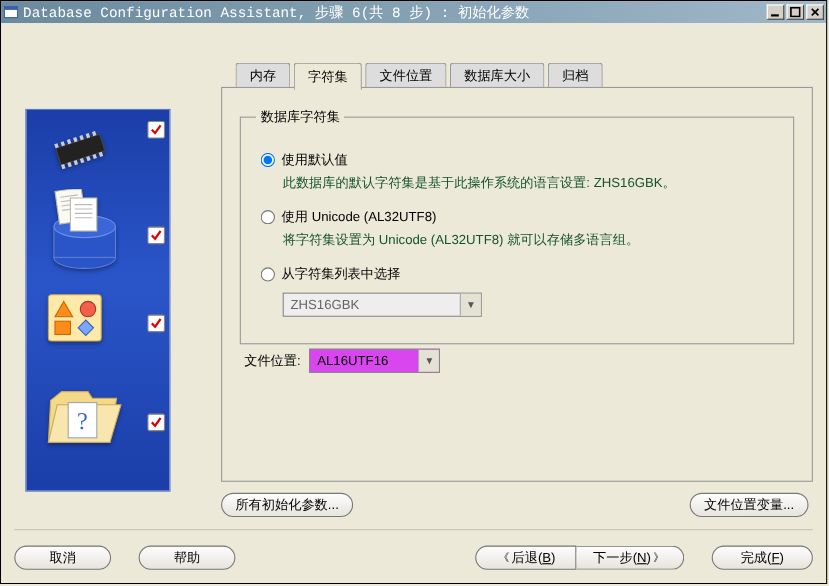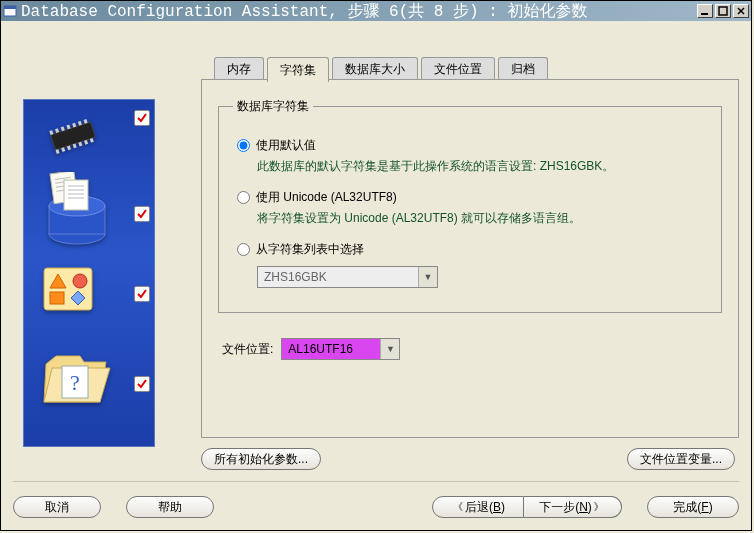--- a/index.html
+++ b/index.html
@@ -1,33 +1,33 @@
 <!DOCTYPE html>
 <html><head>
 <meta charset="utf-8">
 <style>
   html,body{margin:0;padding:0;font-family:"Microsoft Sans Serif","SimSun",Arial,sans-serif;font-size:12px;color:#000;background:#ece9d8}
   .window{width:752px;height:531px;border:1px solid #000;background:#ece9d8;position:relative;box-sizing:border-box;overflow:hidden}
-  .titlebar{height:20px;background:linear-gradient(to right,#6b8a9e,#9fb8c9);color:#fff;display:flex;align-items:center;padding:0 2px;font-family:"SimSun","Courier New",monospace;font-size:16px}
+  .titlebar{height:20px;background:linear-gradient(to right,#6b8a9e,#9fb8c9);color:#fff;display:flex;align-items:center;padding:0 2px;font-family:"SimSun","Courier New",monospace;font-size:13px}
   .titlebar .ticon{width:14px;height:14px;margin-right:4px;display:inline-flex;align-items:center;justify-content:center}
   .titlebar .ticon svg{width:14px;height:14px}
   .title-text{flex:1;white-space:nowrap;overflow:hidden}
   .winbtns{display:flex;margin-left:auto}
   .winbtn{width:16px;height:14px;margin-left:2px;background:#d4d0c8;border:1px solid #fff;border-right-color:#404040;border-bottom-color:#404040;box-sizing:border-box;display:flex;align-items:center;justify-content:center;font-size:10px;line-height:1}
   .client{position:absolute;top:20px;left:0;right:0;bottom:0;background:#ece9d8}
   .sidebar{position:absolute;left:22px;top:78px;width:130px;height:346px;background:linear-gradient(to bottom,#1b3ea8 0%,#2a55c9 45%,#1b3ea8 100%);border:1px solid #5a77c4}
   .side-item{position:absolute;width:100%;display:flex;align-items:center;justify-content:flex-end;padding-right:4px;box-sizing:border-box}
   .check{width:14px;height:14px;background:#fff;border:1px solid #888;border-radius:2px;position:relative;display:inline-flex;align-items:center;justify-content:center}
   .check svg{width:12px;height:12px}
   .tabbar{position:absolute;left:213px;top:36px;display:flex;gap:3px;align-items:flex-start}
   .tab{height:22px;padding:0 12px;border:1px solid #999;border-bottom:none;background:#ddd;display:flex;align-items:center;border-radius:3px 3px 0 0;color:#000}
   .tab.active{background:#ece9d8;position:relative;z-index:2;height:24px}
   .tab.active::after{content:"";position:absolute;left:0;right:0;bottom:-1px;height:2px;background:#ece9d8}
   .panel{position:absolute;left:200px;top:58px;right:12px;bottom:92px;border:1px solid #999;background:#ece9d8;padding:18px 16px 12px 16px;box-sizing:border-box}
-  fieldset.group{border:1px solid #999;padding:14px 14px 24px 14px;margin:0 0 25px 0}
+  fieldset.group{border:1px solid #999;padding:14px 14px 24px 14px;margin:0 0 4px 0}
   fieldset.group legend{padding:0 4px;font-size:12px}
   .opt{margin:8px 4px 2px 4px}
   .opt label{display:flex;align-items:center;gap:6px}
   .opt input[type=radio]{margin:0}
   .desc{margin:4px 0 14px 24px;color:#14532d}
   .dd{display:inline-flex;align-items:center;border:1px solid #888;background:#d946ef;height:20px;margin-left:24px}
   .dd[data-disabled=true]{background:#eee;color:#666}
   .dd .ddtext{padding:0 6px 0 6px;min-width:148px;display:inline-block}
   .dd .ddarrow{width:18px;height:20px;border-left:1px solid #aaa;display:flex;align-items:center;justify-content:center;font-size:9px;color:#555;background:#e4e1d5}
   .natl-row{display:flex;align-items:center;margin-left:4px;margin-top:2px}
@@ -179,22 +179,22 @@
             <svg viewBox="0 0 12 12">
               <polyline points="2,6 5,9 10,2" fill="none" stroke="#d00" stroke-width="2"></polyline>
             </svg>
           </span>
       </div>
     </div>
 
     <div class="tabbar">
       <div class="tab">内存</div>
       <div class="tab active">字符集</div>
+      <div class="tab">文件位置</div>
       <div class="tab">数据库大小</div>
-      <div class="tab">文件位置</div>
       <div class="tab">归档</div>
     </div>
 
     <div class="panel">
       <fieldset class="group">
         <legend>数据库字符集</legend>
 
         <div class="opt">
           <label>
               <input type="radio" name="cs" checked="" style="">

